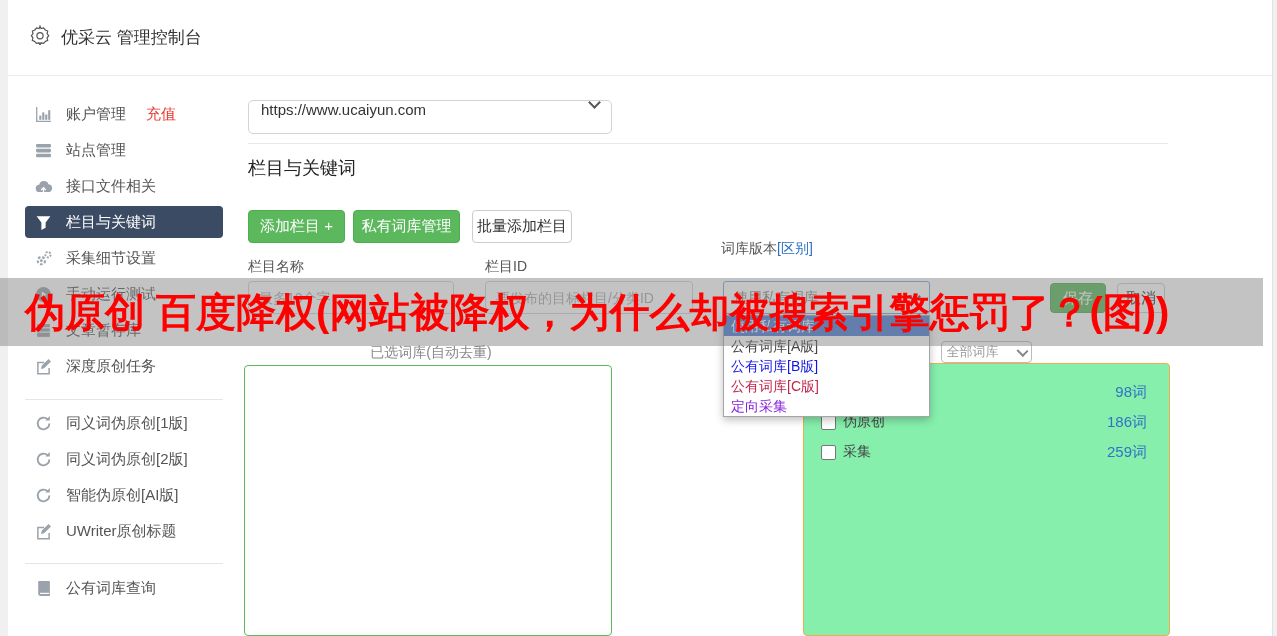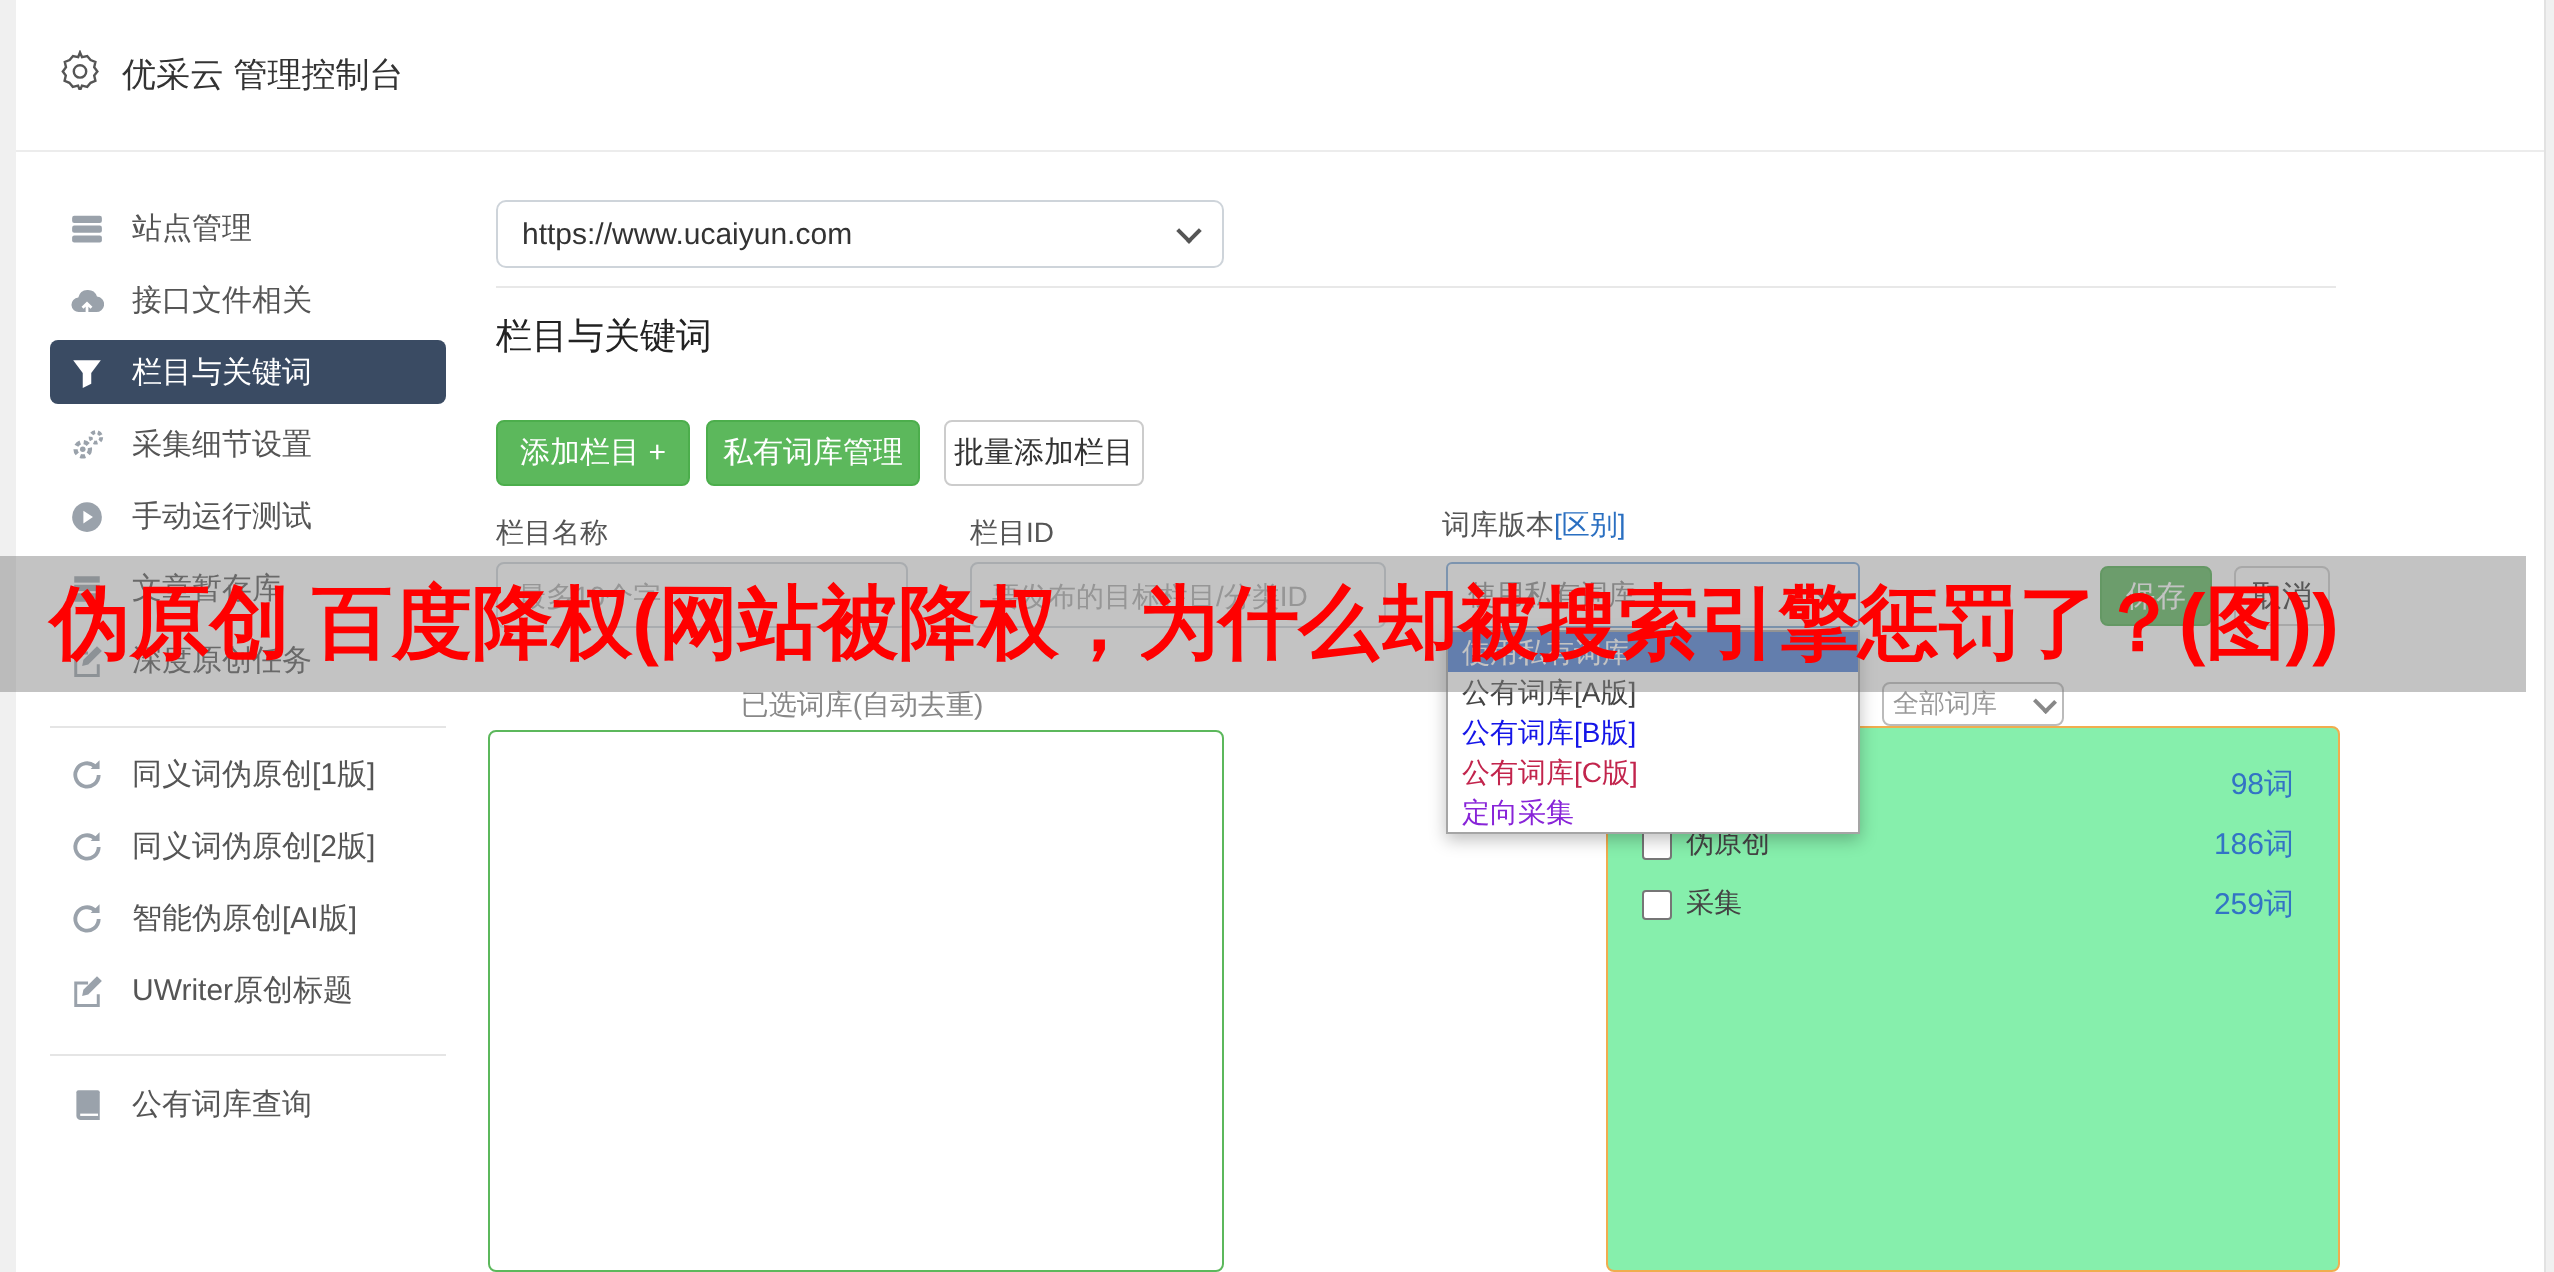--- a/index.html
+++ b/index.html
@@ -30,21 +30,21 @@
   .side-item.active { background:#3a4b63; color:#fff; height:32px; margin:2px 0; }
   .side-item.active .icon { color:#fff; }
   .badge-red { color:#e8342a; margin-left:6px; }
   .side-div { border-top:1px solid #e5e5e5; }
   .side-div.d1 { margin:15px 0 5px 0; }
   .side-div.d2 { margin:14px 0 6px 0; }
   
   .abs { position:absolute; box-sizing:border-box; }
   .select-box {
     border:1px solid #ced4da; border-radius:5px; background:#fff;
-    display:flex; align-items:center; justify-content:space-between;
+    display:flex; justify-content:space-between;
     padding:0 12px; color:#333; font-size:15px; cursor:pointer;
   }
   .chev {
     width:7px; height:7px; border-right:2px solid #555; border-bottom:2px solid #555;
     transform:rotate(45deg); margin-top:-3px; flex:0 0 7px;
   }
   .chev.sm { width:6px; height:6px; border-color:#888; }
   .divline { background:#e8e8e8; height:1px; }
   .title { font-size:18px; color:#222; }
   .btn {
@@ -113,20 +113,33 @@
           <circle cx="10" cy="10.7" r="3.1" fill="none" stroke="#555" stroke-width="1.2"></circle>
         </svg>
     </span>
     <span>优采云 管理控制台</span>
   </div>
 
   <div class="sidebar">
     <div class="side-item">
       <span class="icon">
           <svg viewBox="0 0 16 16">
+            <path d="M1 1v14h14v-1.2H2.2V1z"></path>
+            <rect x="4" y="9" width="2" height="4"></rect>
+            <rect x="6.8" y="6" width="2" height="7"></rect>
+            <rect x="9.6" y="8" width="2" height="5"></rect>
+            <rect x="12.4" y="4" width="2" height="9"></rect>
+          </svg>
+        </span>
+      <span>账户管理</span>
+      <span class="badge-red">充值</span>
+    </div>
+    <div class="side-item">
+      <span class="icon">
+          <svg viewBox="0 0 16 16">
             <rect x="1" y="1.8" width="14" height="3.4" rx="1"></rect>
             <rect x="1" y="6.4" width="14" height="3.4" rx="1"></rect>
             <rect x="1" y="11" width="14" height="3.4" rx="1"></rect>
           </svg>
         </span>
       <span>站点管理</span>
     </div>
     <div class="side-item">
       <span class="icon">
           <svg viewBox="0 0 16 16">
@@ -243,21 +256,21 @@
   <div class="abs divline" style="left:240px; top:143px; width:920px;"></div>
 
   <div class="abs title" style="left:240px; top:156px;">栏目与关键词</div>
 
   <div class="abs btn btn-green" style="left:240px; top:210px; width:97px; height:33px;">添加栏目 +</div>
   <div class="abs btn btn-green" style="left:345px; top:210px; width:107px; height:33px;">私有词库管理</div>
   <div class="abs btn btn-white" style="left:464px; top:210px; width:100px; height:33px;">批量添加栏目</div>
 
   <div class="abs flabel" style="left:240px; top:258px;">栏目名称</div>
   <div class="abs flabel" style="left:477px; top:258px;">栏目ID</div>
-  <div class="abs flabel" style="left:713px; top:254px;">
+  <div class="abs flabel" style="left:713px; top:240px;">
     <span>词库版本</span><span class="link-blue">[区别]</span>
   </div>
 
   <input class="abs tinput" style="left: 240px; top: 281px; width: 206px; height: 33px;" placeholder="最多10个字">
   <input class="abs tinput" style="left: 477px; top: 281px; width: 208px; height: 33px;" placeholder="要发布的目标栏目/分类ID">
   <div class="abs sel-focus" style="left:715px; top:281px; width:207px; height:33px;">
     <span>使用私有词库</span>
     <span class="chev"></span>
   </div>
 

